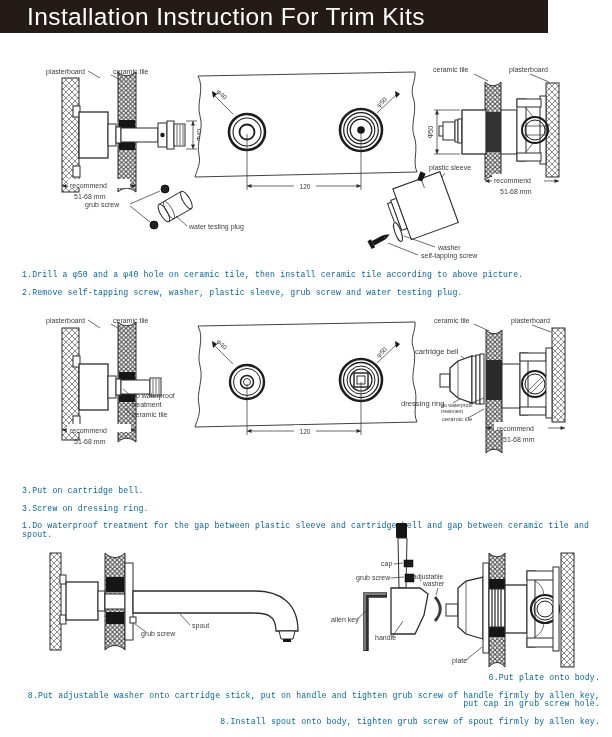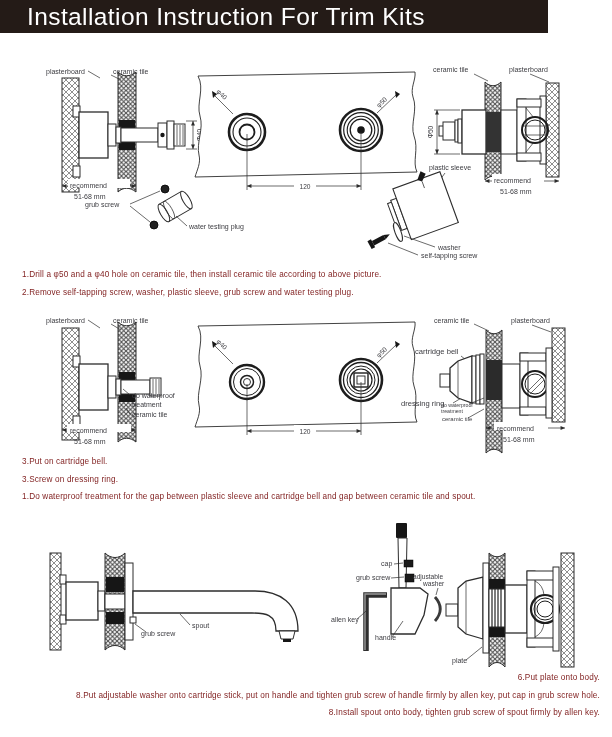--- a/index.html
+++ b/index.html
@@ -2,21 +2,21 @@
 <html><head>
 <meta charset="utf-8">
 <style>
   html,body{margin:0;padding:0;background:#fff;}
   .page{position:relative;width:612px;height:737px;background:#ffffff;overflow:hidden;
         font-family:"Liberation Sans",sans-serif;outline:1px solid #e3e0de;}
   .header{position:absolute;top:0;left:0;width:548px;height:33px;background:#241b17;
           display:flex;align-items:center;}
   .header h1{margin:0 0 0 27px;color:#ffffff;font-size:24.5px;font-weight:normal;
              letter-spacing:0.4px;font-family:"Liberation Sans",sans-serif;}
-  .steps{position:absolute;left:22px;width:578px;color:#7f1d1d;}
+  .steps{position:absolute;left:22px;width:578px;color:#0369a1;font-family:Liberation Mono, monospace;}
   .steps p{margin:0 0 9.5px 0;font-size:8.2px;line-height:8.2px;letter-spacing:0.15px;}
   svg{position:absolute;left:0;}
   svg text{font-family:"Liberation Sans",sans-serif;fill:#3c3c41;}
   .lbl{font-size:7px;}
   .lblb{font-size:7.6px;}
   .dim{font-size:6.6px;fill:#3c3c41;}
   .tiny{font-size:5.2px;}
   .tiny2{font-size:6px;}
   .thin{stroke:#2d2d2d;stroke-width:0.7;fill:none;}
   .fw{fill:#ffffff;stroke:#2d2d2d;stroke-width:1;}
@@ -303,21 +303,21 @@
       <line class="thin" x1="468" y1="112" x2="484" y2="103"></line>
       <g>
         <line class="thin" x1="486" y1="122" x2="565" y2="122" marker-start="url(#m2)" marker-end="url(#m2)"></line>
         <rect class="wbg" x="494" y="116" width="54" height="8"></rect>
         <text class="lbl" x="497" y="125">recommend</text>
         <text class="lbl" x="503" y="136">51-68 mm</text>
       </g>
     </g>
   </svg>
 
-  <div class="steps" style="top:458px;">
+  <div class="steps" style="top:487px;">
     <p>3.Put on cartridge bell.</p>
     <p>3.Screw on dressing ring.</p>
     <p>1.Do waterproof treatment for the gap between plastic sleeve and cartridge bell and gap between ceramic tile and spout.</p>
   </div>
 
   <svg width="612" height="160" viewBox="0 0 612 160" style="top:515px;">
     <defs>
       <pattern id="h3" width="6" height="6" patternUnits="userSpaceOnUse">
         <path d="M0,6 L6,0 M0,0 L6,6" stroke="#8f8f8f" stroke-width="1" fill="none"></path>
       </pattern>

